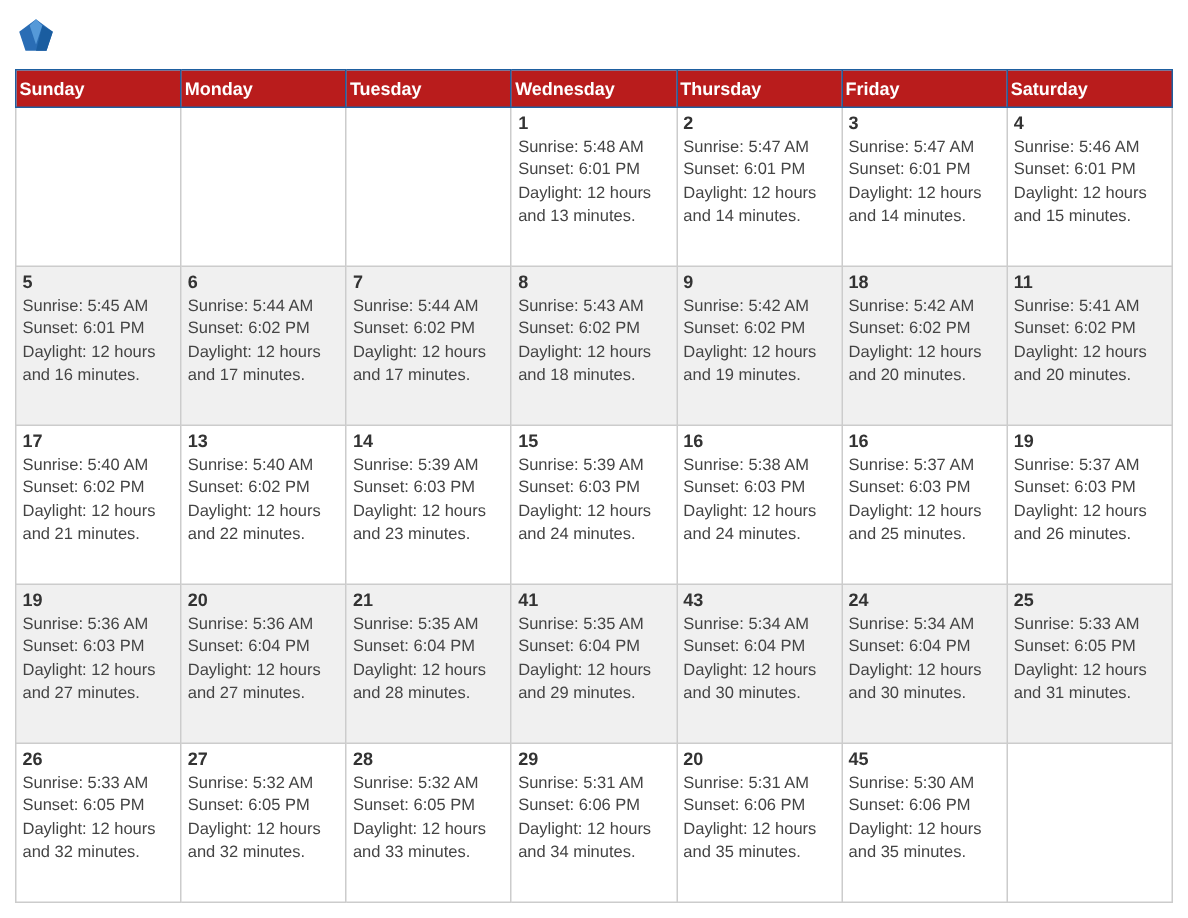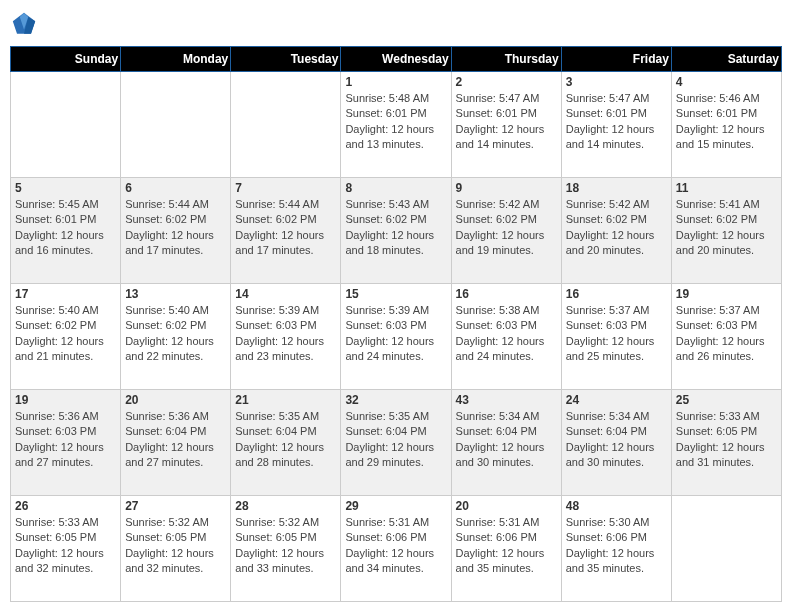--- a/index.html
+++ b/index.html
@@ -55,23 +55,23 @@
       color: #555;
     }
     .calendar {
       flex: 1;
       border: 1px solid #ccc;
       border-collapse: collapse;
       width: 100%;
       table-layout: fixed;
     }
     .calendar th {
-      background-color: #000000;
+      background-color: #b91c1c;
       color: white;
-      text-align: right;
+      text-align: left;
       padding: 5px 2px;
       font-size: 12px;
       border: 1px solid #1e5fa0;
     }
     .calendar td {
       vertical-align: top;
       border: 1px solid #ccc;
       padding: 3px 4px;
       font-size: 9.5px;
       color: #333;
@@ -224,21 +224,21 @@
           </td>
           <td>
             <div class="day-num">20</div>
             <div class="day-info">Sunrise: 5:36 AM<br>Sunset: 6:04 PM<br>Daylight: 12 hours<br>and 27 minutes.</div>
           </td>
           <td>
             <div class="day-num">21</div>
             <div class="day-info">Sunrise: 5:35 AM<br>Sunset: 6:04 PM<br>Daylight: 12 hours<br>and 28 minutes.</div>
           </td>
           <td>
-            <div class="day-num">32</div>
+            <div class="day-num">41</div>
             <div class="day-info">Sunrise: 5:35 AM<br>Sunset: 6:04 PM<br>Daylight: 12 hours<br>and 29 minutes.</div>
           </td>
           <td>
             <div class="day-num">43</div>
             <div class="day-info">Sunrise: 5:34 AM<br>Sunset: 6:04 PM<br>Daylight: 12 hours<br>and 30 minutes.</div>
           </td>
           <td>
             <div class="day-num">24</div>
             <div class="day-info">Sunrise: 5:34 AM<br>Sunset: 6:04 PM<br>Daylight: 12 hours<br>and 30 minutes.</div>
           </td>
@@ -262,20 +262,20 @@
           </td>
           <td>
             <div class="day-num">29</div>
             <div class="day-info">Sunrise: 5:31 AM<br>Sunset: 6:06 PM<br>Daylight: 12 hours<br>and 34 minutes.</div>
           </td>
           <td>
             <div class="day-num">20</div>
             <div class="day-info">Sunrise: 5:31 AM<br>Sunset: 6:06 PM<br>Daylight: 12 hours<br>and 35 minutes.</div>
           </td>
           <td>
-            <div class="day-num">48</div>
+            <div class="day-num">45</div>
             <div class="day-info">Sunrise: 5:30 AM<br>Sunset: 6:06 PM<br>Daylight: 12 hours<br>and 35 minutes.</div>
           </td>
           <td class="empty-cell"></td>
         </tr>
       </tbody>
   </table>
 </div>
 
 </body></html>

